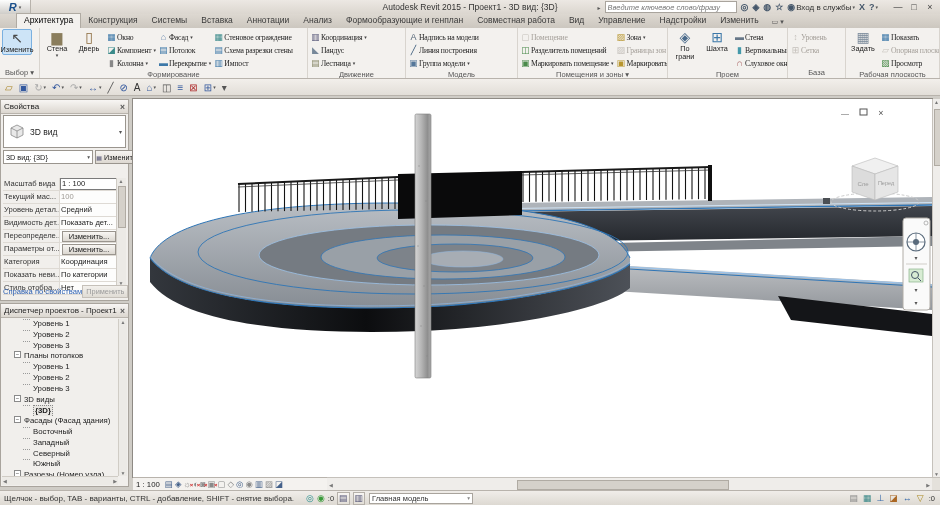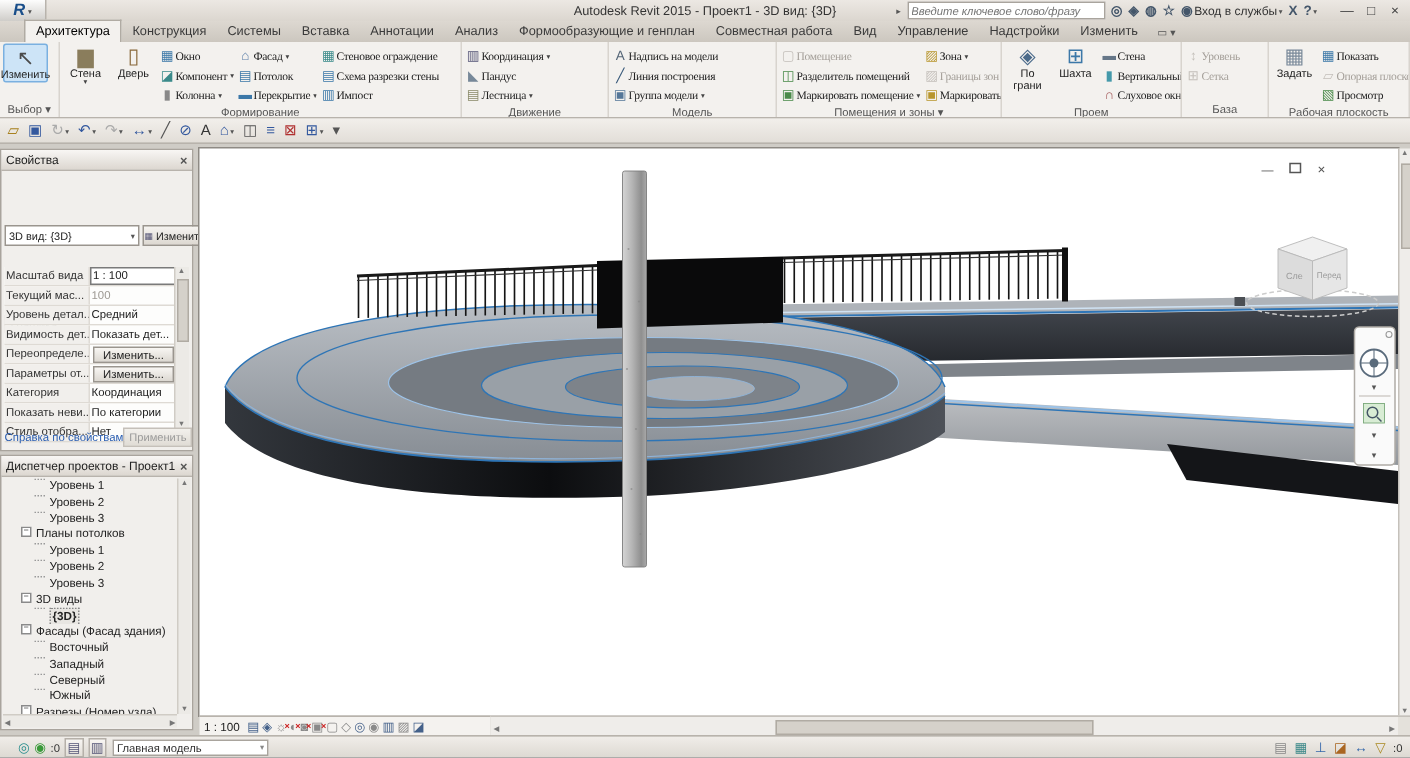--- a/index.html
+++ b/index.html
@@ -438,20 +438,31 @@
       <span class="qic">
         <span style="color: rgb(85, 85, 85);">▾</span>
       </span>
     </div>
 
   <div class="palette props">
     <div class="phead">
       <span>Свойства</span>
       <span class="px">×</span>
     </div>
+    <div class="typesel">
+      <span class="tsicon">
+        <svg width="20" height="18" viewBox="0 0 20 18">
+            <polygon points="4,6 10,3 16,6 16,13 10,16 4,13" fill="#e9e9e9" stroke="#888" stroke-width="0.8"></polygon>
+            <polyline points="4,6 10,9 16,6" fill="none" stroke="#888" stroke-width="0.8"></polyline>
+            <line x1="10" y1="9" x2="10" y2="16" stroke="#888" stroke-width="0.8"></line>
+          </svg>
+      </span>
+      <span class="tslbl">3D вид</span>
+      <span class="tsarr">▾</span>
+    </div>
     <div class="typerow">
       <span class="tr-dd">
         <span>3D вид: {3D}</span>
         <span class="a">▾</span>
       </span>
       <span class="tr-btn">
         <span style="font-size:6px;color:#557">▦</span>
         <span>Изменить тип</span>
       </span>
     </div>
@@ -776,20 +787,21 @@
   </div>
 
   <div class="hscroll">
     <span class="lf">◀</span>
     <div class="hthumb"></div>
     <span class="rt">▶</span>
   </div>
   <div class="corner"></div>
 
   <div class="statusbar">
+    <span class="sb-hint">Щелчок - выбор, TAB - варианты, CTRL - добавление, SHIFT - снятие выбора.</span>
     <span class="sb-mid" id="sb-mid">
         <span class="sic">
           <span style="color: rgb(42, 143, 143);">◎</span>
         </span>
         <span class="sic">
           <span style="color: rgb(58, 154, 58);">◉</span>
         </span>
         <span class="sb-count">:0</span>
         <span class="sic frm">
           <span style="color: rgb(85, 85, 119);">▤</span>

